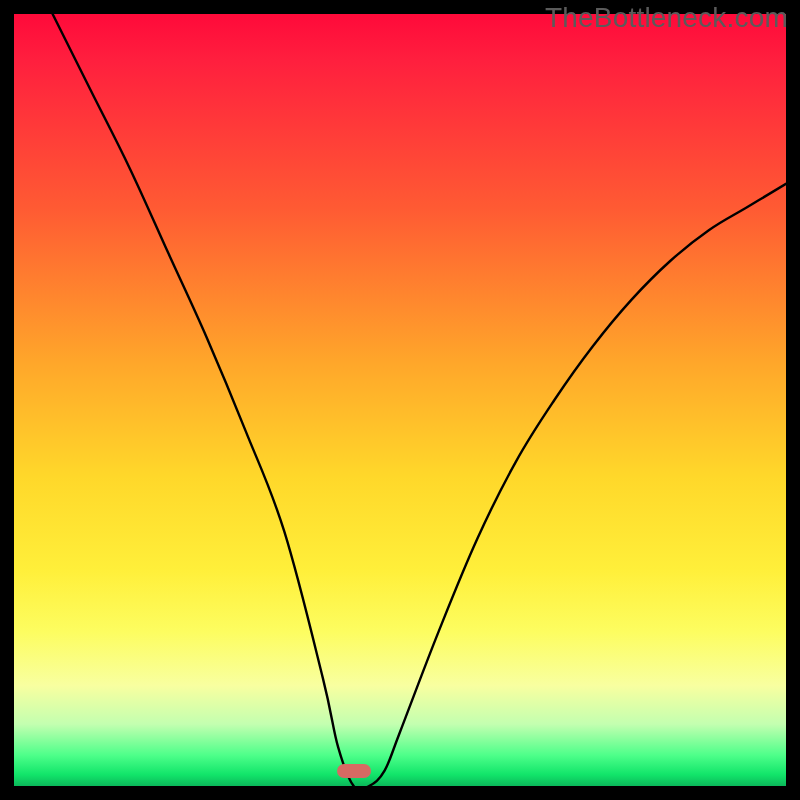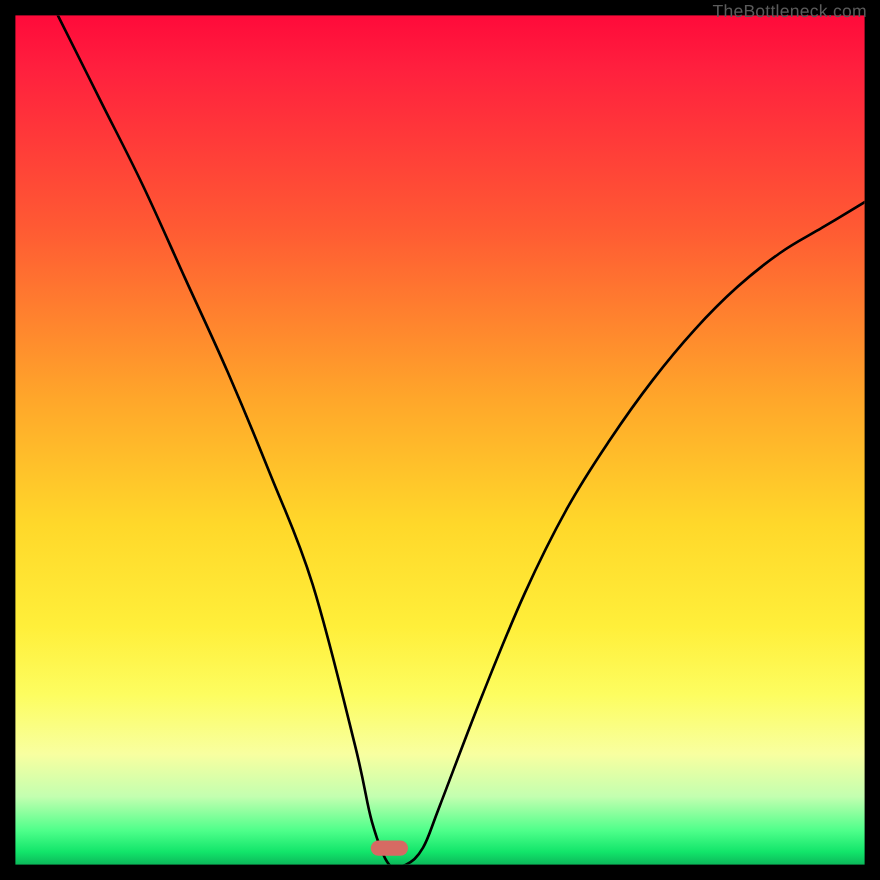--- a/index.html
+++ b/index.html
@@ -53,21 +53,21 @@
     width: 34px;
     height: 14px;
     background: #d66a63;
     border-radius: 7px;
   }
   .watermark {
     position: absolute;
     top: 2px;
     right: 12px;
     color: #5b5b5b;
-    font-size: 16px;
+    font-size: 28px;
     letter-spacing: 0.2px;
     font-weight: 400;
     margin-left: 48px;
   }
 </style>
 </head>
 <body>
 
 <div class="frame">
 

